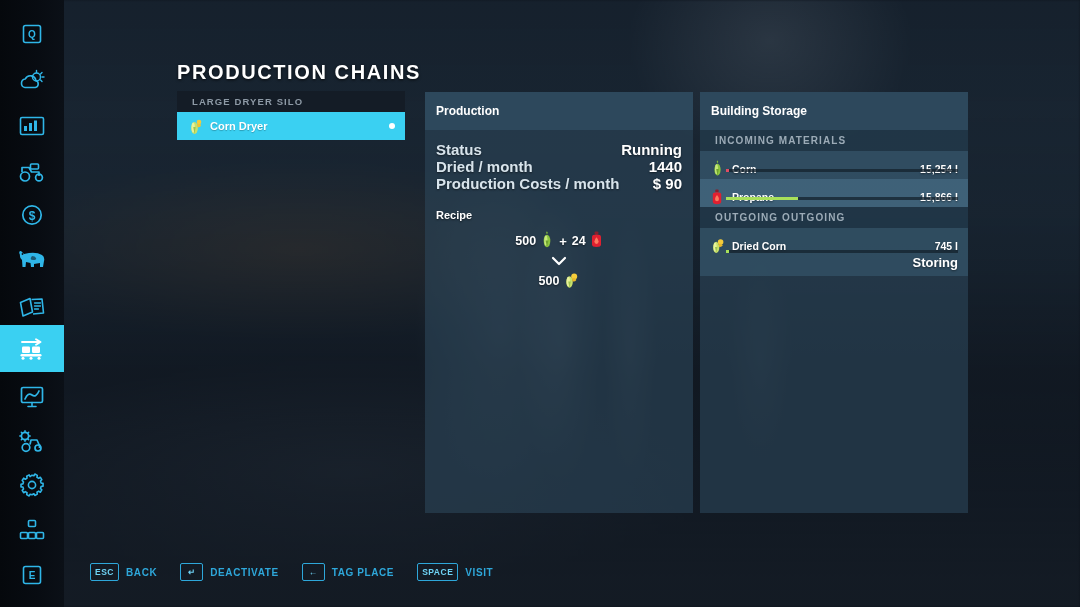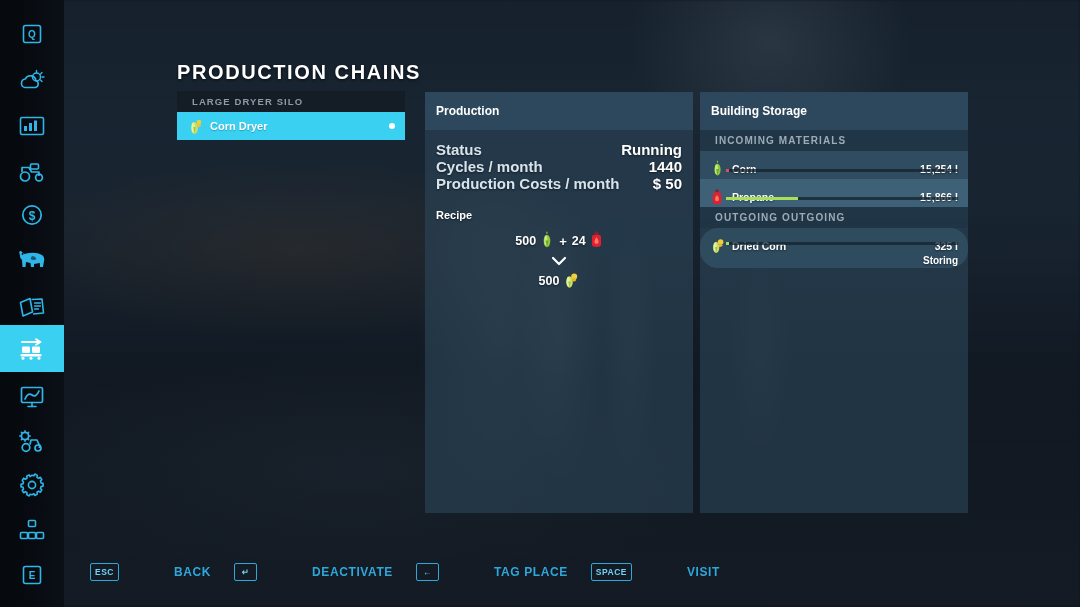--- a/index.html
+++ b/index.html
@@ -164,44 +164,44 @@
     font-size: 10.5px; font-weight: bold; color: #ffffff;
     text-shadow: 0 1px 2px rgba(0,0,0,0.45);
   }
   .bar-track {
     position: absolute; left: 26px; right: 10px; bottom: 7px;
     height: 3px; background: rgba(20,34,44,0.75);
   }
   .bar-fill { height: 3px; background: #a8e05a; }
   .store-row .sr-status {
     text-align: right;
-    font-size: 10px; font-weight: bold; color: #ffffff;
+    font-size: 13px; font-weight: bold; color: #ffffff;
     text-shadow: 0 1px 2px rgba(0,0,0,0.45);
   }
-  .store-row.tall { height: 40px; border-radius: 18px; }
+  .store-row.tall { height: 48px; }
   .store-row.tall .bar-track { bottom: 23px; }
 
   
   #hotkeys {
     position: absolute; left: 90px; top: 563px;
     display: flex; align-items: center; gap: 23px;
   }
   .hotkey { display: flex; align-items: center; gap: 7px; }
   .key-cap {
     min-width: 23px; height: 18px;
     border: 1px solid #2ea7da;
     border-radius: 2px;
     display: flex; align-items: center; justify-content: center;
     padding: 0 4px;
     color: #6fd3f5;
     font-size: 8.5px; font-weight: bold; letter-spacing: 0.5px;
   }
   .key-label {
     color: #2ea7da;
-    font-size: 12px; font-weight: bold; letter-spacing: 0.6px; margin-left: 48px;
+    font-size: 10px; font-weight: bold; letter-spacing: 0.6px;
   }
 </style>
 </head>
 <body>
 
 <div id="root">
 
   <div id="bg"></div>
   <div id="bg-dark"></div>
 
@@ -354,26 +354,26 @@
       <span class="ph-title">Production</span>
     </div>
     <div class="panel-body">
 
       <div class="stat-list">
         <div class="stat-row">
           <span class="sl">Status</span>
           <span class="sv">Running</span>
         </div>
         <div class="stat-row">
-          <span class="sl">Cycles / month</span>
+          <span class="sl">Dried / month</span>
           <span class="sv">1440</span>
         </div>
         <div class="stat-row">
           <span class="sl">Production Costs / month</span>
-          <span class="sv">$ 50</span>
+          <span class="sv">$ 90</span>
         </div>
       </div>
 
       <div class="recipe-title">Recipe</div>
 
       <div class="recipe-box">
         <div class="recipe-line">
           <span>500</span>
           <span>
             <svg width="14" height="18" viewBox="0 0 14 18">
@@ -465,21 +465,21 @@
           <span class="sr-ico">
             <svg width="15" height="17" viewBox="0 0 15 17">
               <ellipse cx="6.2" cy="10.4" rx="3.1" ry="5.6" fill="#c8e06a"></ellipse>
               <ellipse cx="5.1" cy="10" rx="1.5" ry="4.6" fill="#e8f29a"></ellipse>
               <path d="M6.2 15.9 L5 10 L7.4 10Z" fill="#9ec44e"></path>
               <circle cx="10.6" cy="5" r="2.8" fill="#f5cc3a"></circle>
               <path d="M8.6 7.2 Q11.8 5.6 12.8 8.5 Q11.1 10.6 9 9.7Z" fill="#e8b82a"></path>
             </svg>
           </span>
           <span class="sr-name">Dried Corn</span>
-          <span class="sr-amt">325 l</span>
+          <span class="sr-amt">745 l</span>
         </div>
         <div class="bar-track">
           <div class="bar-fill" style="width:1.5%;background:#a8e05a;"></div>
         </div>
         <div class="sr-status">Storing</div>
       </div>
 
     </div>
   </div>
 

